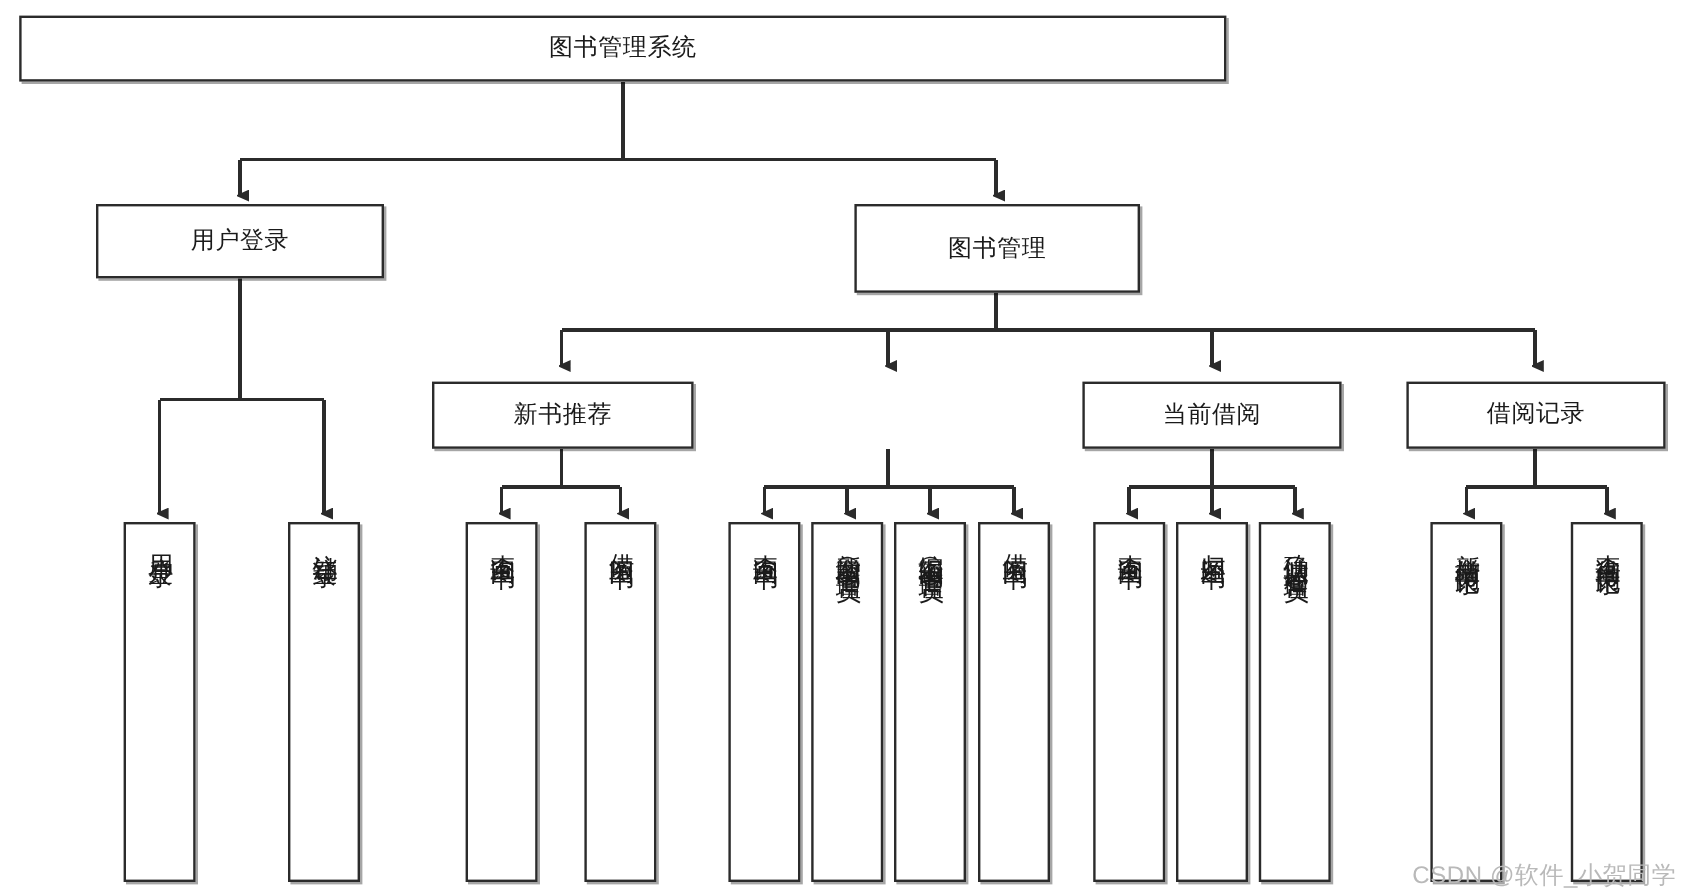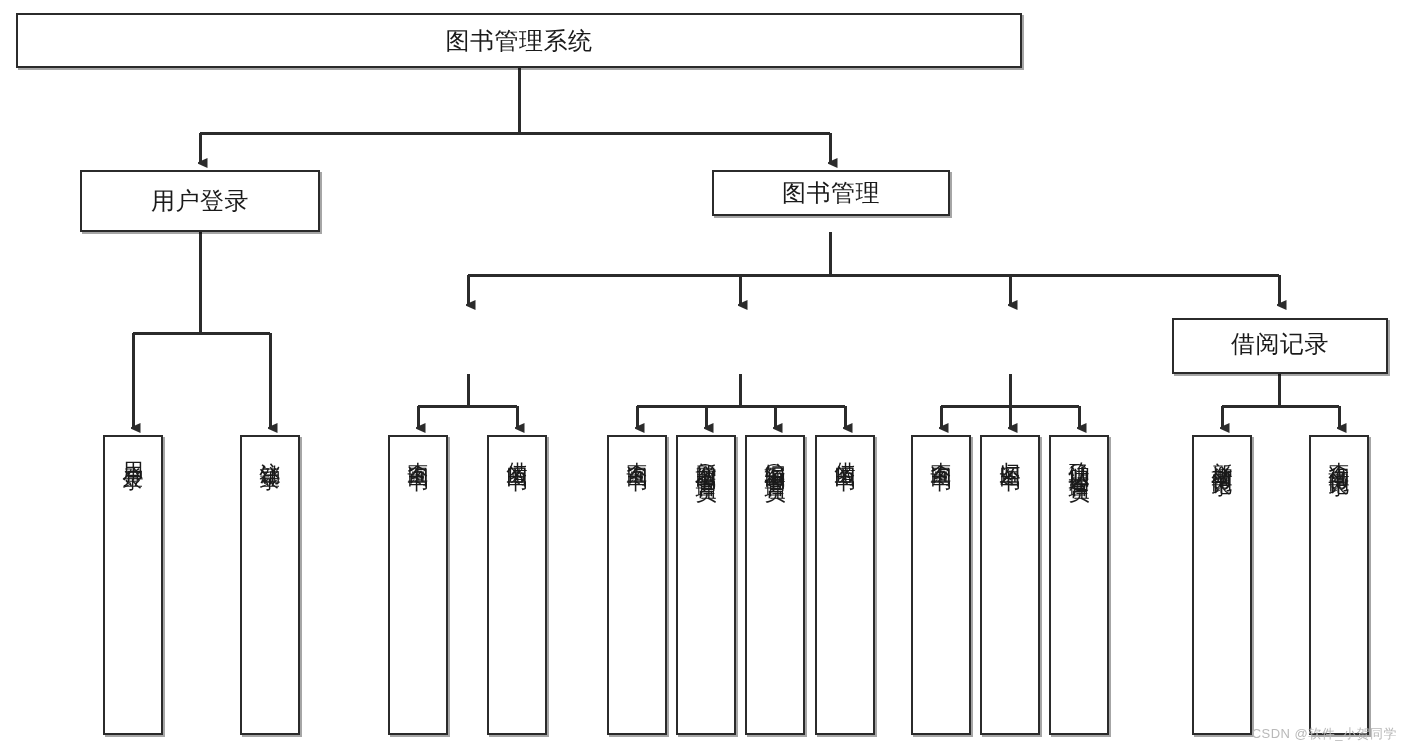--- a/index.html
+++ b/index.html
@@ -16,21 +16,21 @@
     box-sizing:border-box;
     background:#ffffff;
     border:2px solid #2b2b2b;
     box-shadow:2px 2px 0 rgba(0,0,0,0.35);
     display:flex;
     align-items:center;
     justify-content:center;
     color:#1a1a1a;
   }
   .node .lbl{
-    font-size:24px;
+    font-size:20px;
     line-height:1.15;
     letter-spacing:0.5px;
     white-space:nowrap;
     text-align:center;
   }
   
   .node.vert{
     align-items:flex-start;
     justify-content:center;
     padding-top:8px;
@@ -40,21 +40,21 @@
     text-orientation:upright;
     font-size:21px;
     line-height:1.05;
     letter-spacing:3px;
     white-space:normal;
   }
   .watermark{
     position:absolute;
     right:8px;
     bottom:4px;
-    font-size:13px;
+    font-size:20px;
     color:#b9b9b9;
     letter-spacing:0.5px;
     user-select:none;
   }
 </style>
 </head>
 <body>
 
 <div id="canvas">
 
@@ -109,24 +109,30 @@
     </g>
   </svg>
 
   <div class="node" style="left:16px;top:13px;width:1006px;height:55px;">
     <span class="lbl">图书管理系统</span>
   </div>
 
   <div class="node" style="left:80px;top:170px;width:240px;height:62px;">
     <span class="lbl">用户登录</span>
   </div>
-  <div class="node" style="left:712px;top:170px;width:238px;height:46px;">
+  <div class="node" style="left:712px;top:170px;width:238px;height:74px;">
     <span class="lbl">图书管理</span>
   </div>
 
+  <div class="node" style="left:360px;top:318px;width:218px;height:56px;">
+    <span class="lbl">新书推荐</span>
+  </div>
+  <div class="node" style="left:902px;top:318px;width:216px;height:56px;">
+    <span class="lbl">当前借阅</span>
+  </div>
   <div class="node" style="left:1172px;top:318px;width:216px;height:56px;font-family:Liberation Mono, monospace;">
     <span class="lbl">借阅记录</span>
   </div>
 
   <div class="node vert" style="left:103px;top:435px;width:60px;height:300px;">
     <span class="lbl">用户登录</span>
   </div>
   <div class="node vert" style="left:240px;top:435px;width:60px;height:300px;">
     <span class="lbl">注销登录</span>
   </div>

